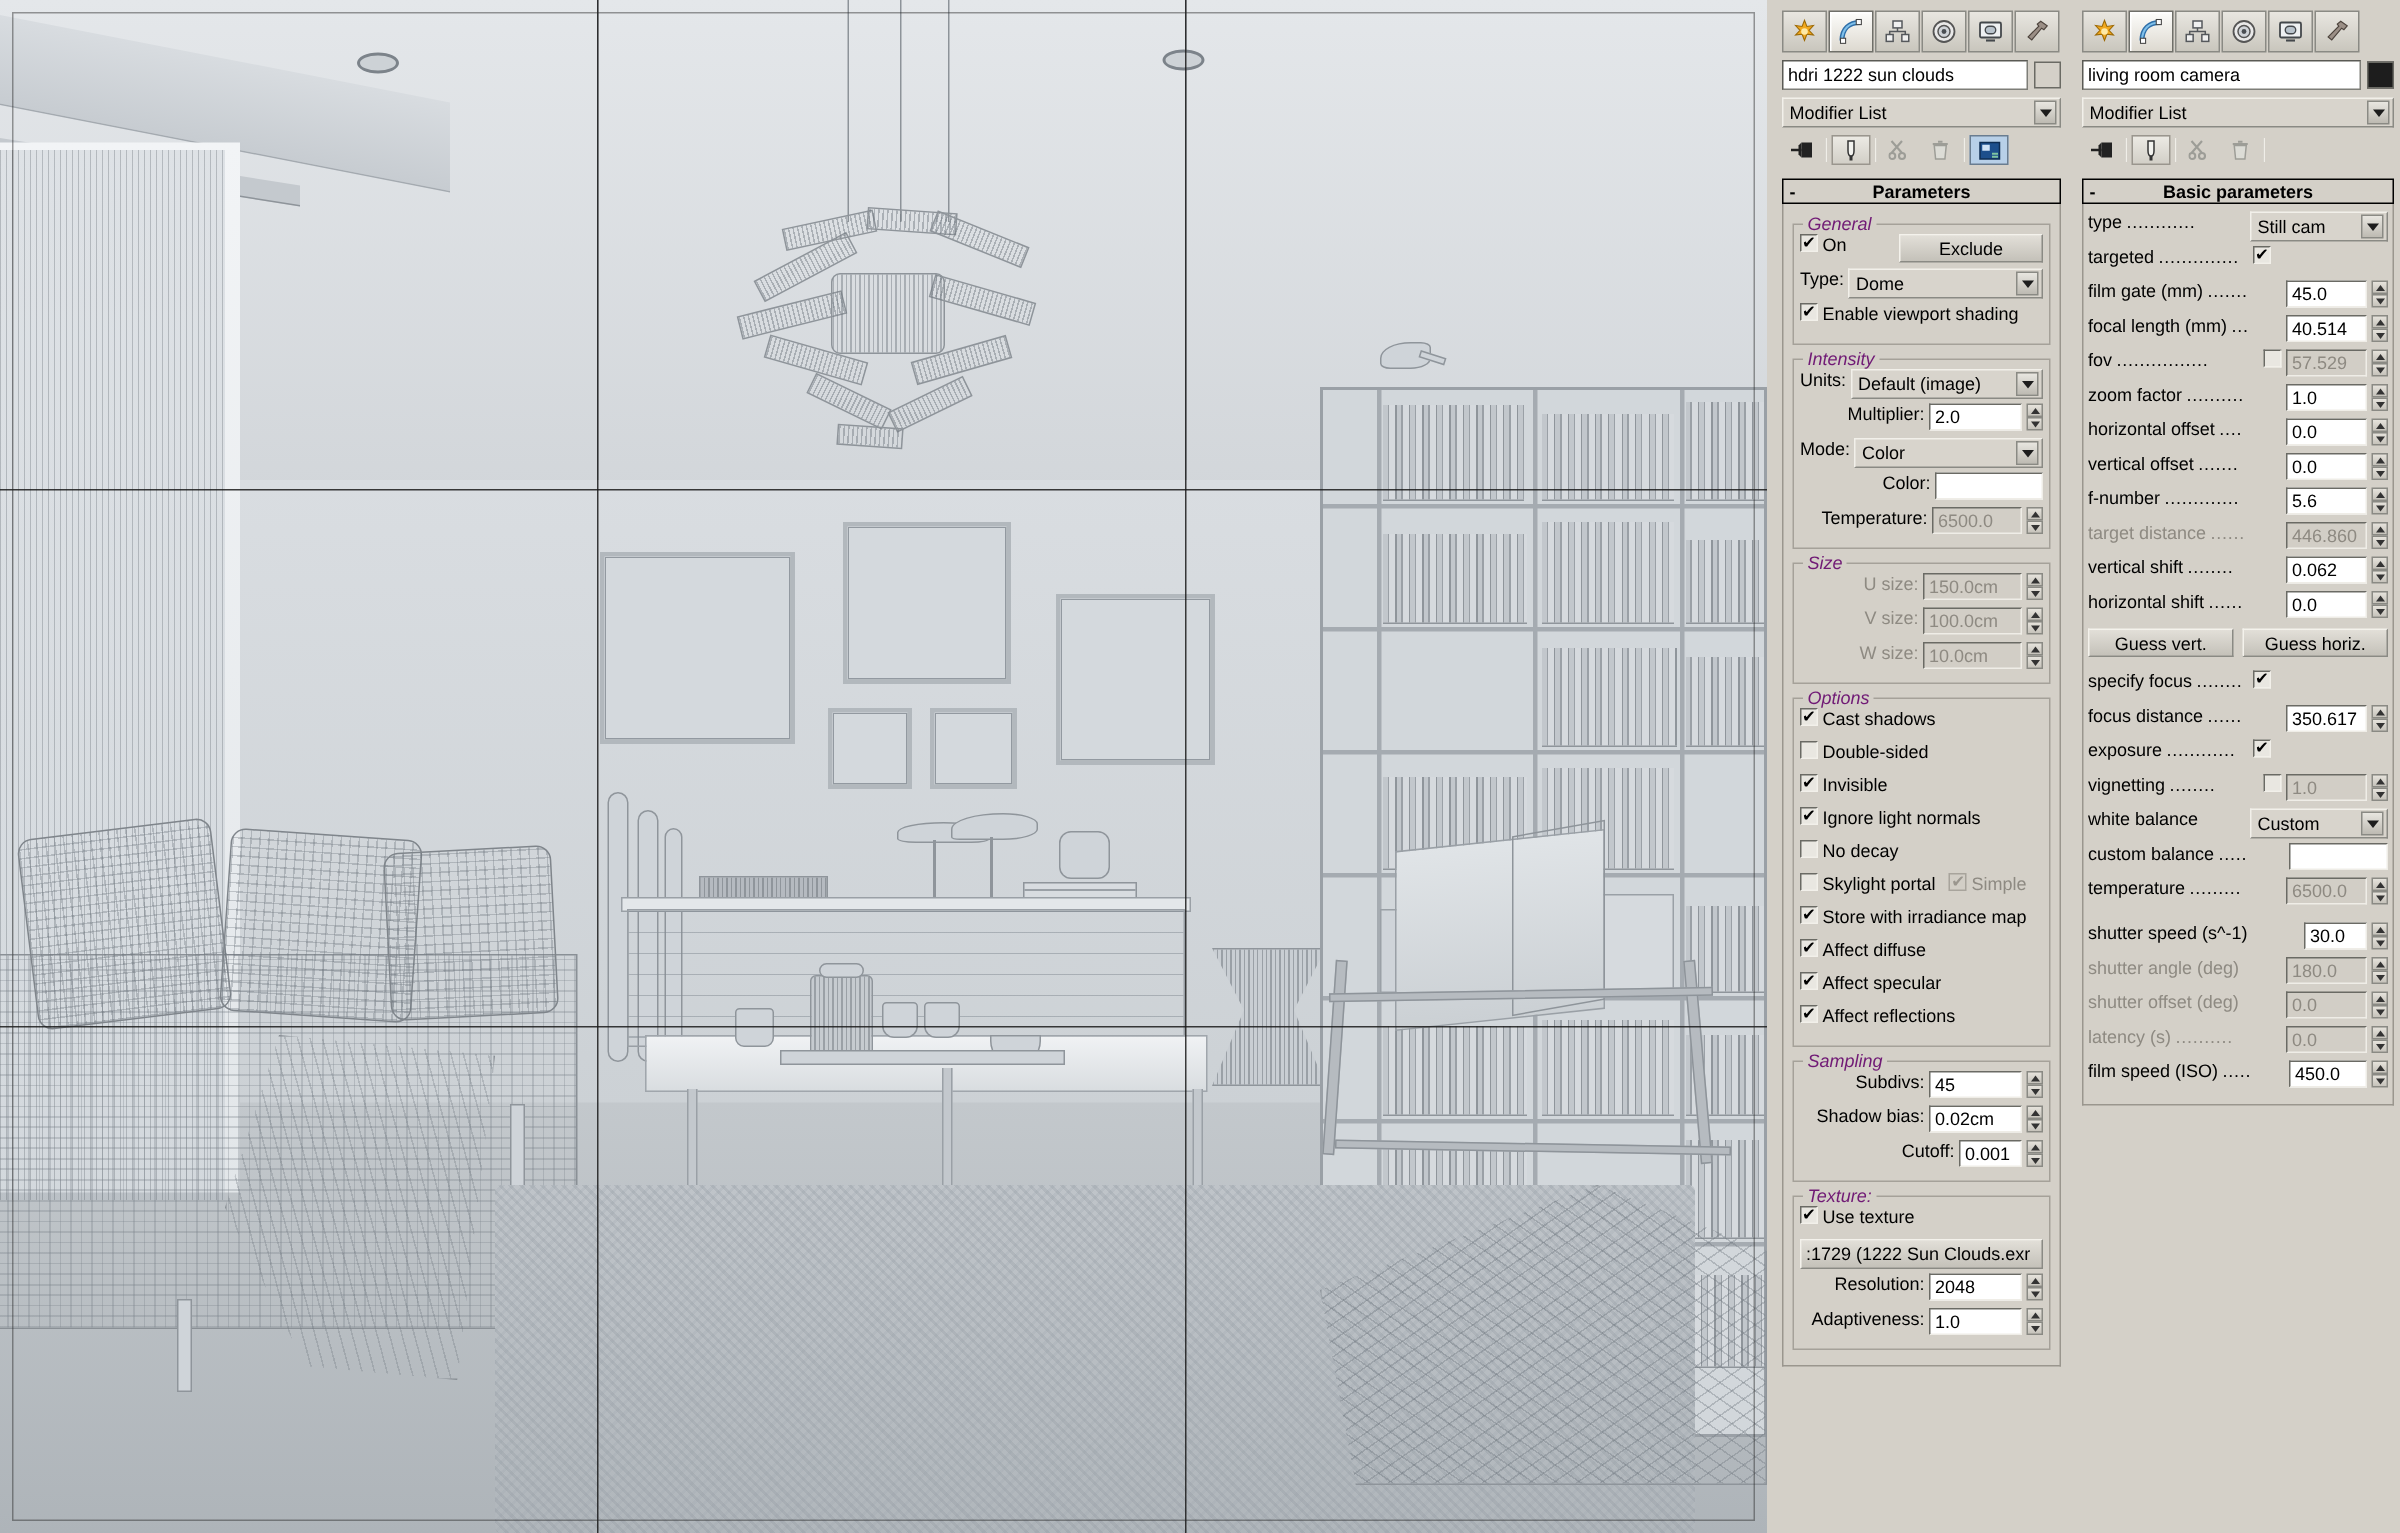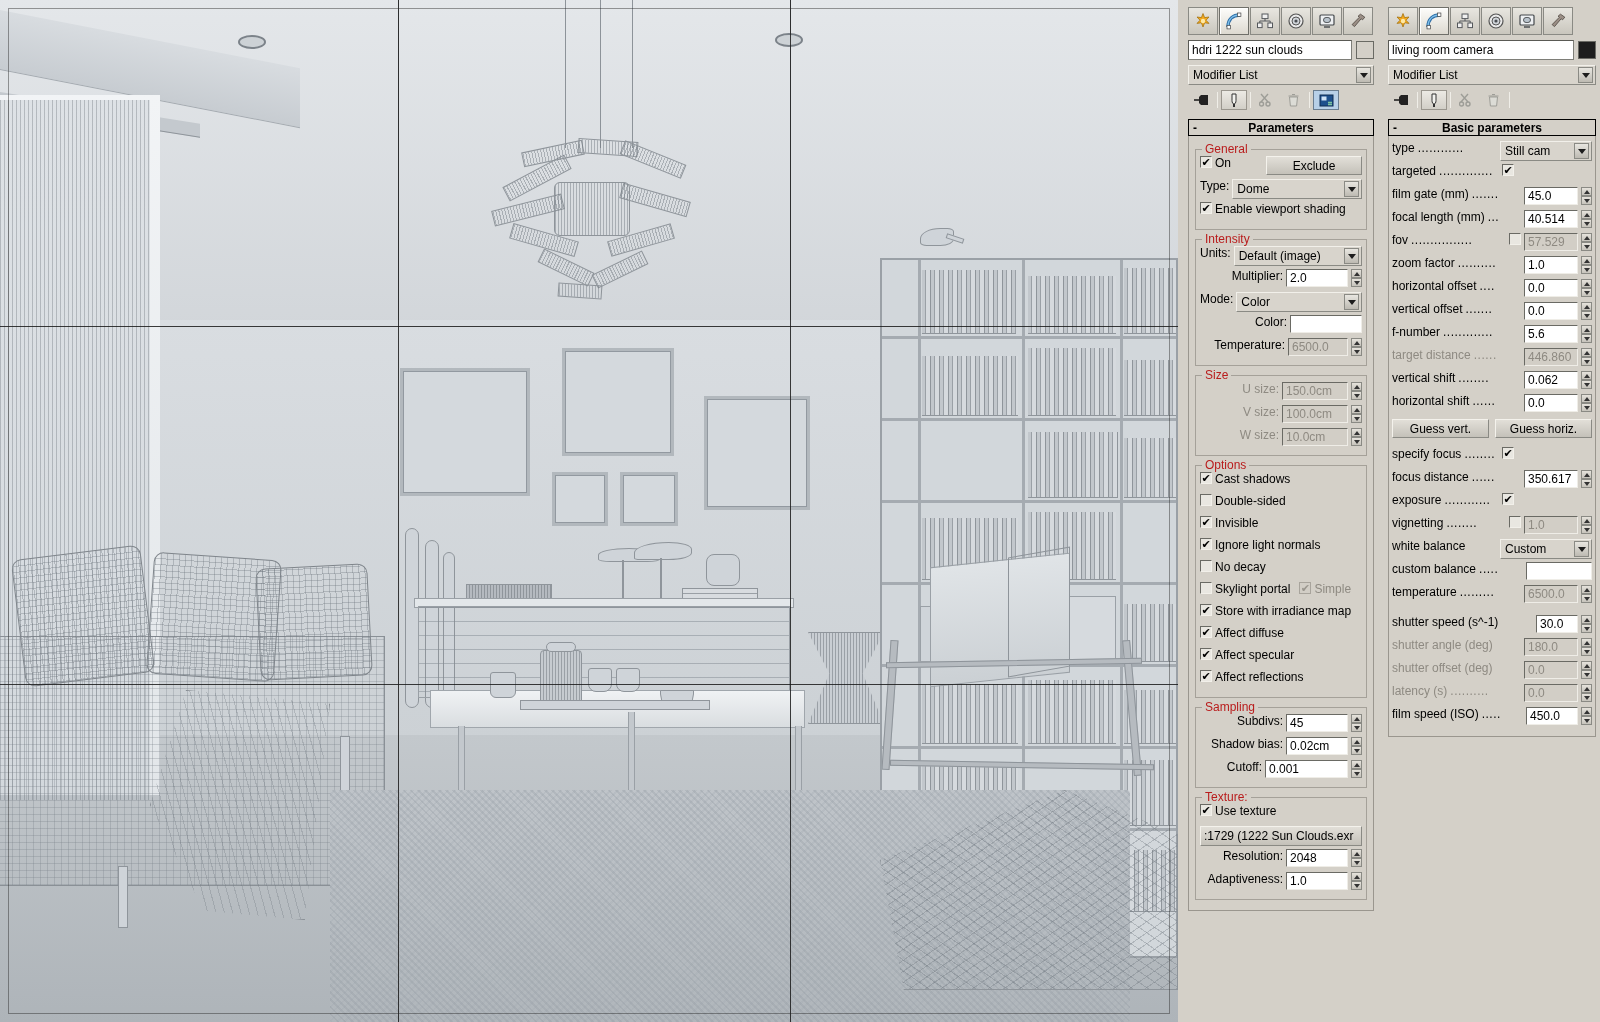--- a/index.html
+++ b/index.html
@@ -257,21 +257,21 @@
     border:1px solid #9a968e;border-top:none;background:#d4d0c8;
     padding:4px 4px 6px 4px;
   }
 
   .group{
     border:1px solid #a5a199;margin:9px 2px 4px 2px;padding:6px 4px 5px 4px;
     position:relative;
   }
   .group > .glabel{
     position:absolute;top:-8px;left:6px;background:#d4d0c8;
-    padding:0 3px;font-size:12px;color:#b91c1c;
+    padding:0 3px;font-size:12px;color:#701a75;font-style:italic;
   }
 
   .row{display:flex;height:20px;margin-bottom:3px;gap:3px;}
   .row.tight{margin-bottom:2px;}
   .lbl{font-size:12px;color:#000;white-space:nowrap;}
   .lbl.dim{color:#8e8a82;}
   .lbl.right{margin-left:auto;text-align:right;}
 
   .chk{
     width:12px;height:12px;background:#e9e7e1;border:1px solid #6a6a64;
@@ -742,21 +742,21 @@
                   <div class="up">
                     <i></i>
                   </div>
                   <div class="dn">
                     <i></i>
                   </div>
                 </div>
             </div>
             <div class="row tight">
               <span class="lbl right">Cutoff:</span>
-              <div class="field" style="width:83px;">0.001</div>
+              <div class="field" style="width:42px;">0.001</div>
               <div class="spin">
                   <div class="up">
                     <i></i>
                   </div>
                   <div class="dn">
                     <i></i>
                   </div>
                 </div>
             </div>
           </div>

